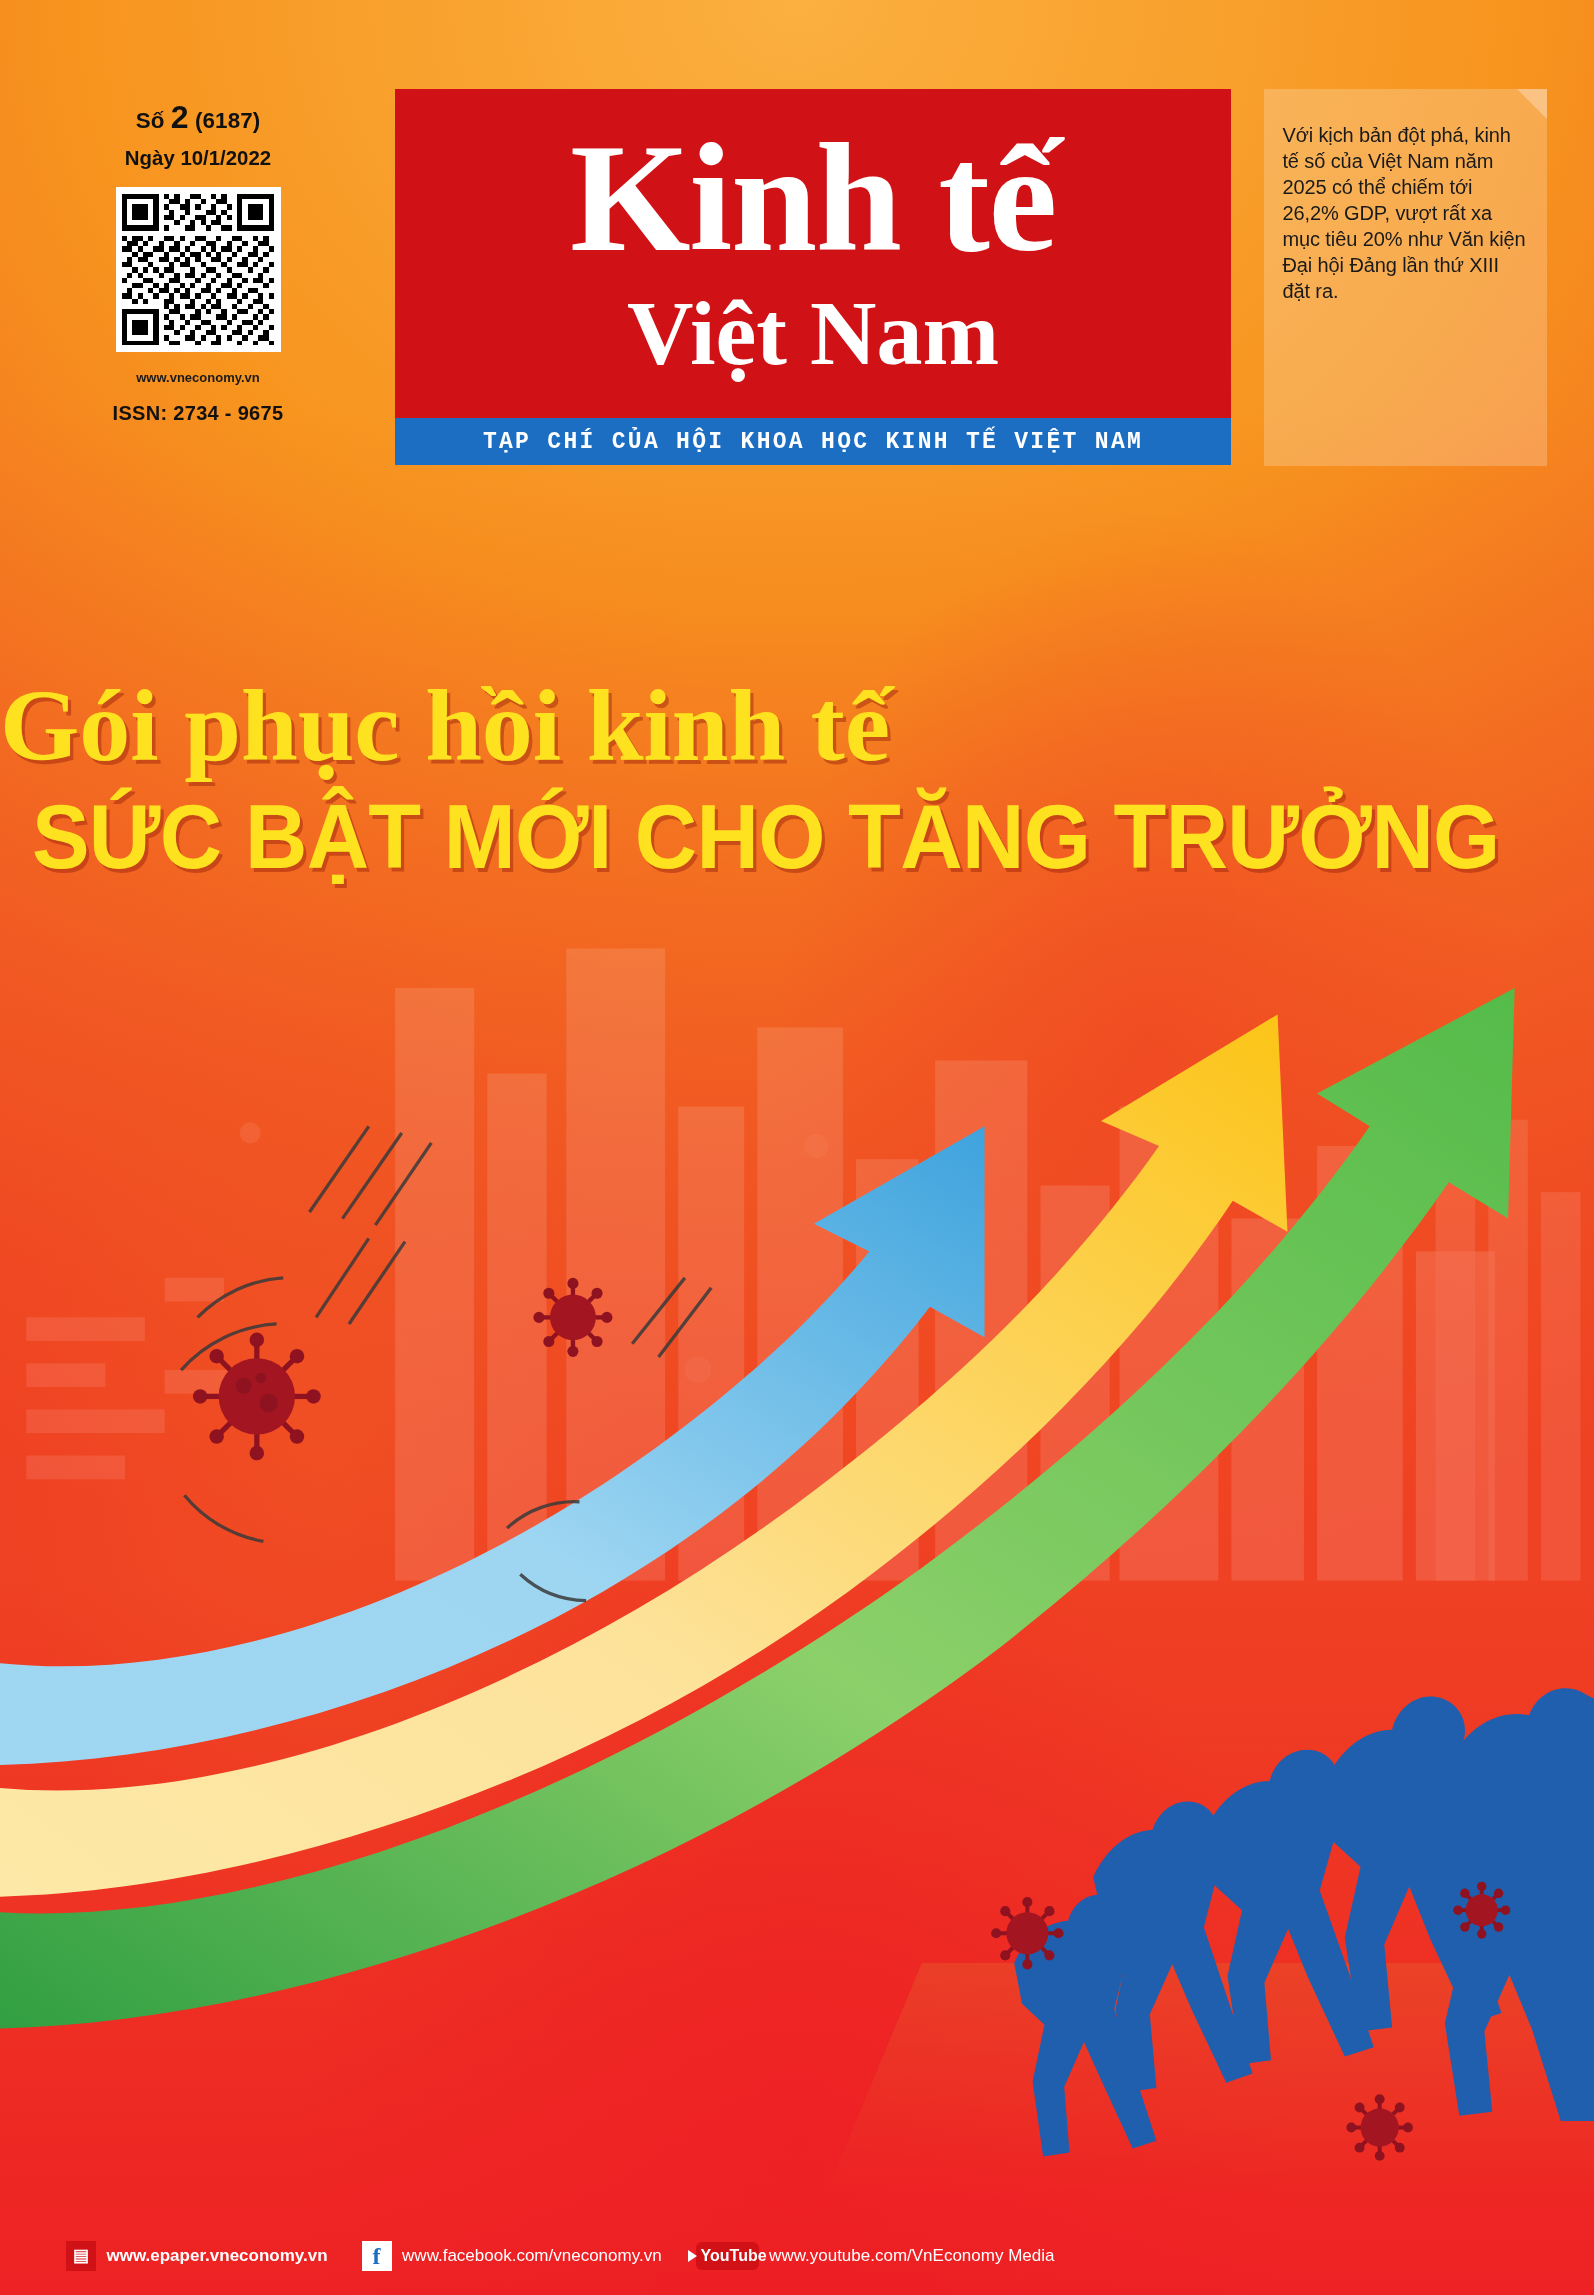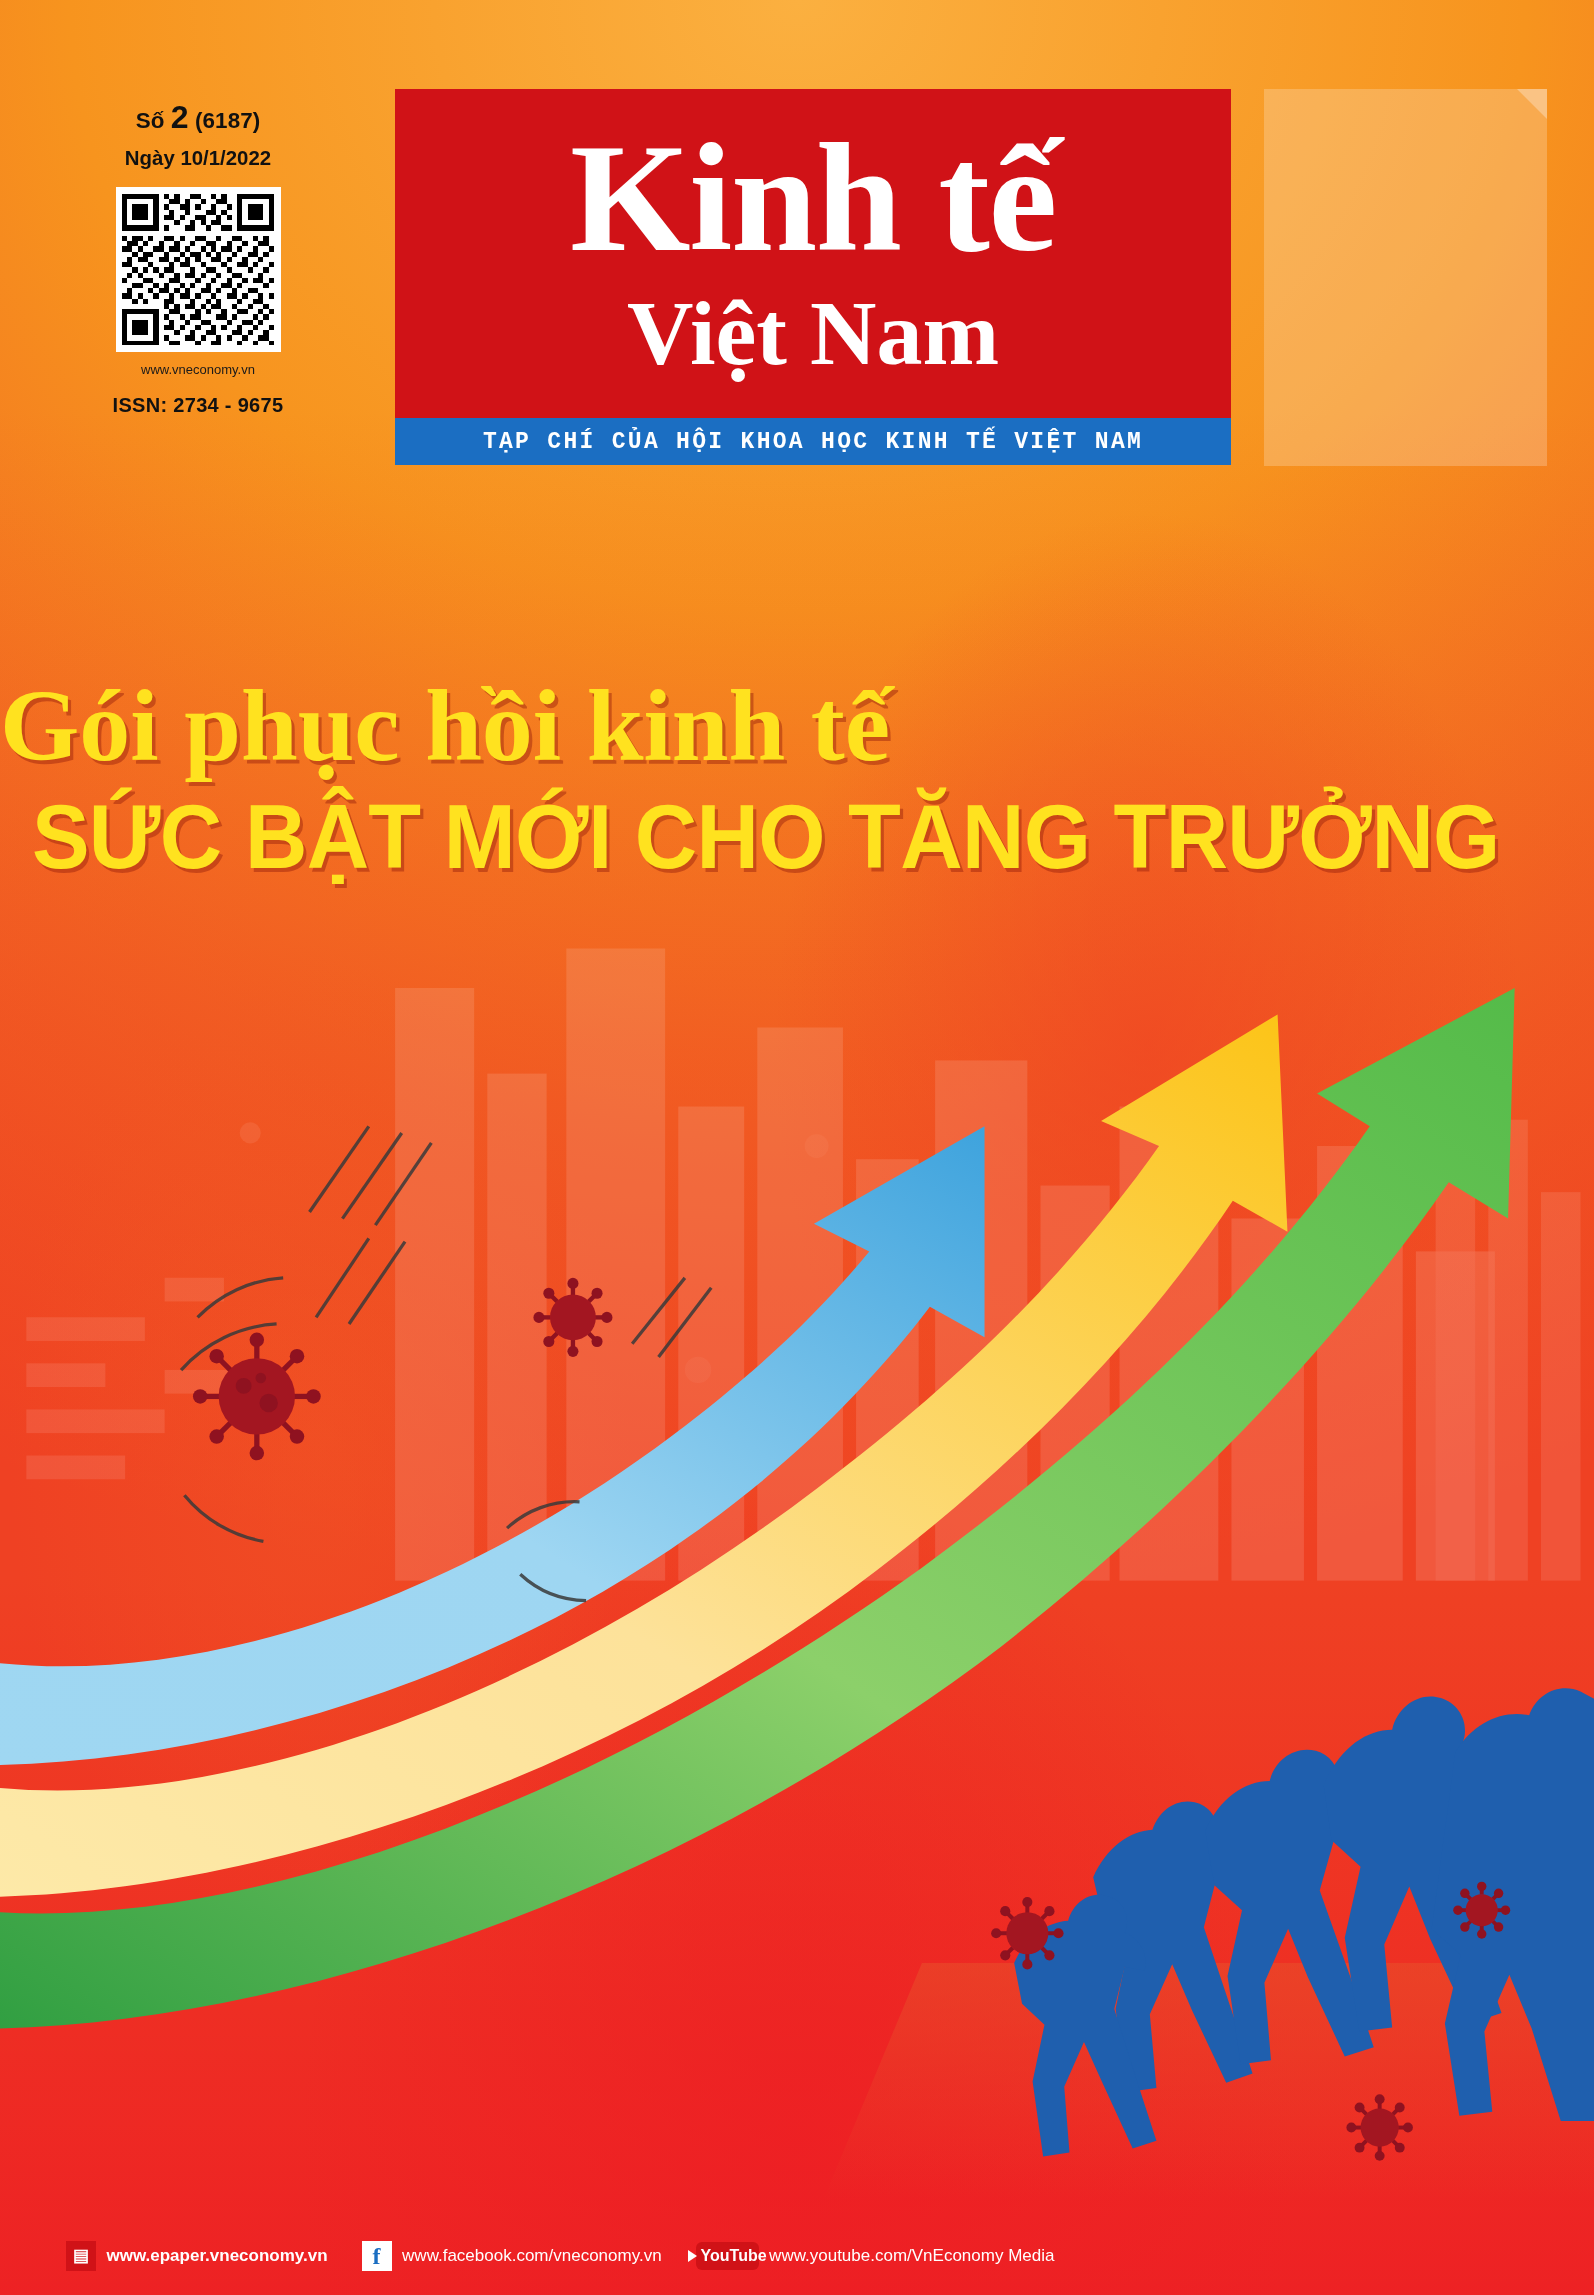--- a/index.html
+++ b/index.html
@@ -75,22 +75,22 @@
     width: 165px;
     height: 165px;
     background: #fff;
     padding: 6.6px;
     box-sizing: border-box;
     margin-left: auto; margin-right: auto;
   }
   .qr-wrap svg { width: 100%; height: 100%; display: block; }
   .qr-url {
     font-size: 13px;
-    font-weight: 400;
-    margin-top: 10px;
+    font-weight: 700;
+    margin-top: 18px;
     color: #1a1a1a;
   }
   .issn {
     font-size: 20px;
     font-weight: 800;
     margin-top: 17px;
     letter-spacing: 0.3px;
   }
 
   
@@ -569,20 +569,21 @@
         <div class="mast-title">Kinh tế</div>
         <div class="mast-sub">Việt Nam</div>
       </div>
       <div class="masthead-blue">
         <span>TẠP CHÍ CỦA HỘI KHOA HỌC KINH TẾ VIỆT NAM</span>
       </div>
     </div>
 
     <div class="teaser">
       <div class="teaser-corner"></div>
+      <div class="teaser-body">Với kịch bản đột phá, kinh tế số của Việt Nam năm 2025 có thể chiếm tới 26,2% GDP, vượt rất xa mục tiêu 20% như Văn kiện Đại hội Đảng lần thứ XIII đặt ra.</div>
     </div>
   </div>
 
   <div class="headline">
     <div class="headline-1">Gói phục hồi kinh tế</div>
     <div class="headline-2">SỨC BẬT MỚI CHO TĂNG TRƯỞNG</div>
   </div>
 
   <div class="art">
     <svg viewBox="0 0 2422 1960" preserveAspectRatio="none">

